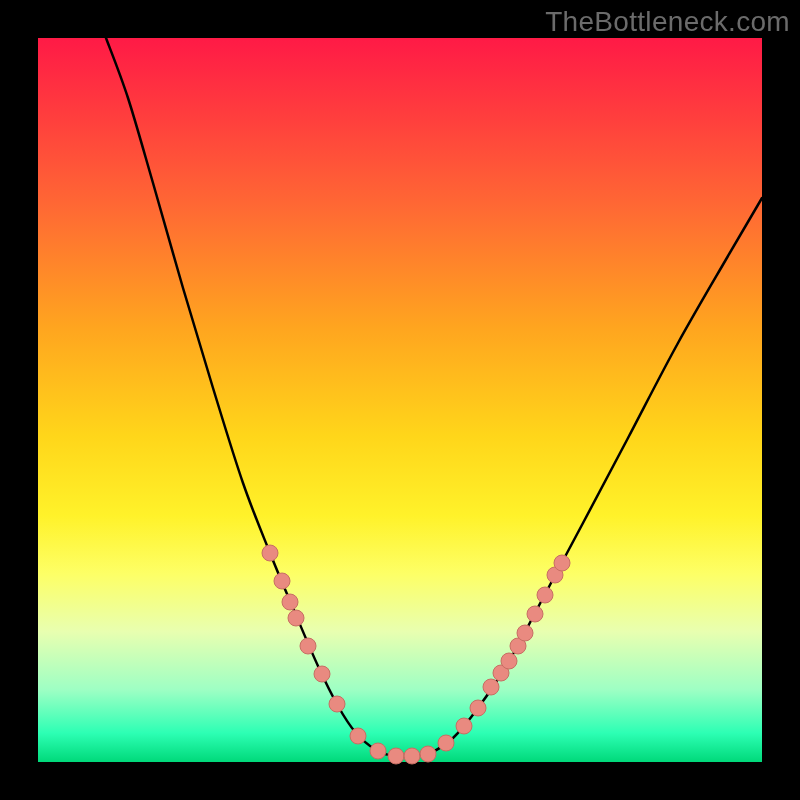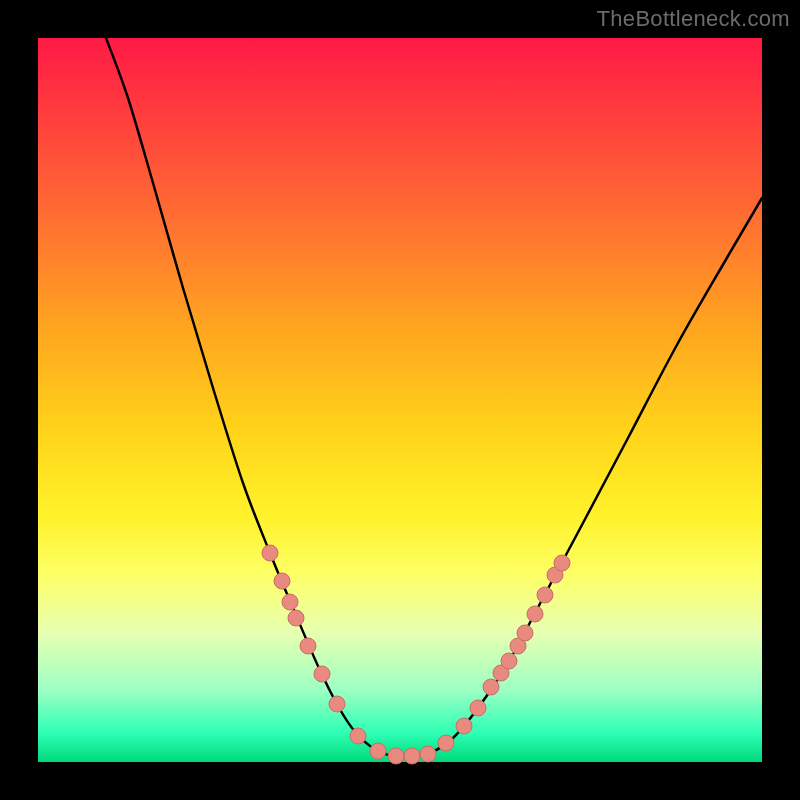--- a/index.html
+++ b/index.html
@@ -39,21 +39,21 @@
       #9effc4 90%,
       #2dffb4 96%,
       #00d97a 100%
     );
   }
   .watermark {
     position: absolute;
     top: 6px;
     right: 10px;
     color: #6b6b6b;
-    font-size: 22px;
+    font-size: 28px;
     font-weight: 500;
     letter-spacing: 0.3px;
     user-select: none;
   }
   svg.curve {
     position: absolute;
     left: 0;
     top: 0;
     width: 724px;
     height: 724px;

